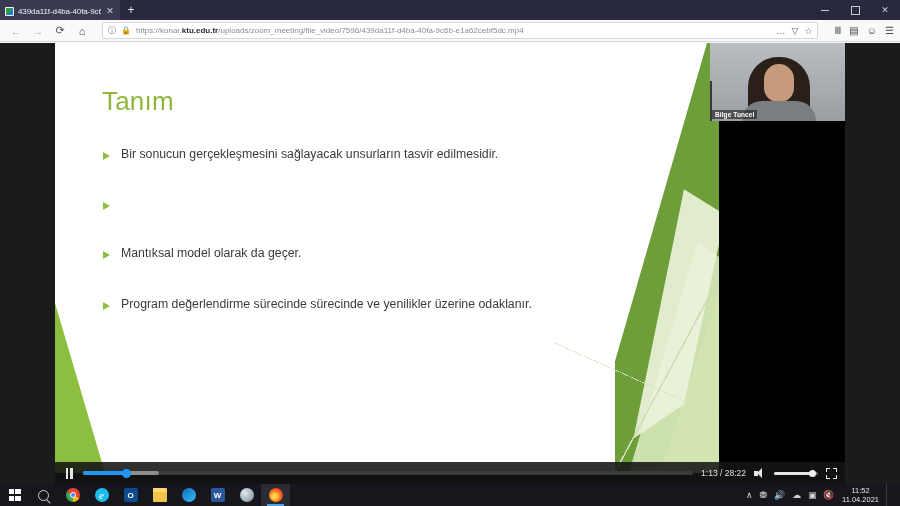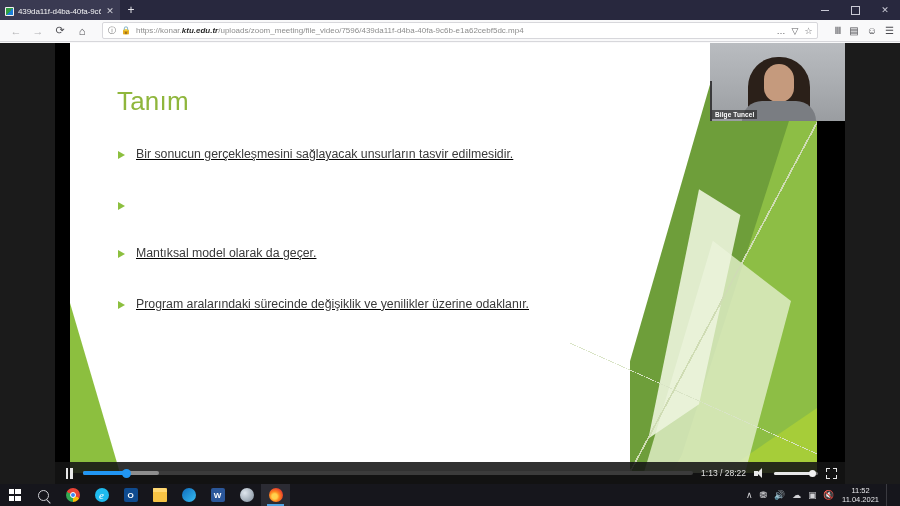--- a/index.html
+++ b/index.html
@@ -54,42 +54,42 @@
             color: #4a4a4f; font-size: 11px; }
   .navbtn.dim { color: #b1b1b3; }
   .urlbar {
     flex: 1 1 auto; height: 17px; margin: 0 6px 0 8px;
     background: #fff; border: 1px solid #d7d7db; border-radius: 2px;
     display: flex; align-items: center; padding: 0 5px; gap: 5px;
   }
   .url-icon { font-size: 8px; color: #737373; line-height: 1; }
   .url-lock { font-size: 8px; color: #12bc00; }
   .url-text { font-size: 8px; color: #8d8d8d; white-space: nowrap; overflow: hidden; }
-  .url-text b { color: #2b2b2b; font-weight: 600; font-style: italic; }
+  .url-text b { color: #2b2b2b; font-weight: 600; }
   .urlbar-actions { display:flex; align-items:center; gap:6px; margin-left:auto; padding-left:6px;}
   .urlbar-actions span { font-size: 9px; color: #5b5b5f; }
   .toolbar-right { display: flex; align-items: center; gap: 8px; padding-left: 8px; }
   .toolbar-right span { font-size: 10px; color: #4a4a4f; }
 
   
   .videopage { position: absolute; left: 0; top: 43px; width: 900px; height: 441px; background: #1b1b1b; }
   .video-stage { position: absolute; left: 55px; top: 0px; width: 790px; height: 441px; background: #000; overflow: hidden; }
 
   
-  .slide { position: absolute; left: 15px; top: 0; width: 747px; height: 430px; background: #ffffff; overflow: hidden; }
+  .slide { position: absolute; left: 0; top: 0; width: 664px; height: 430px; background: #ffffff; overflow: hidden; }
   .slide-deco { position:absolute; inset:0; overflow:hidden; }
   .poly { position: absolute; }
 
   .slide-title {
     position: absolute; left: 47px; top: 43px;
     font-size: 26px; color: #8fb63c; font-weight: 400;
     font-family: "Liberation Sans", sans-serif; letter-spacing: 0.2px;
   }
   .bullets { position: absolute; left: 48px; top: 104px; width: 600px; }
-  .bullet { display: flex; align-items: flex-start; gap: 11px; margin-bottom: 36px; text-decoration: underline; }
+  .bullet { display: flex; align-items: center; gap: 11px; margin-bottom: 36px; }
   .bullet-mark {
     flex: 0 0 auto; margin-top: 4px;
     width: 0; height: 0; border-left: 7px solid #8cbf3f;
     border-top: 4.5px solid transparent; border-bottom: 4.5px solid transparent;
   }
   .bullet-text {
     font-size: 12.3px; color: #3b3b3b; line-height: 1.2;
     font-family: "Liberation Sans", sans-serif; white-space: nowrap;
   }
 
@@ -267,21 +267,21 @@
             </div>
             <div class="bullet">
               <span class="bullet-mark"></span>
             </div>
             <div class="bullet">
               <span class="bullet-mark"></span>
               <span class="bullet-text">Mantıksal model olarak da geçer.</span>
             </div>
             <div class="bullet">
               <span class="bullet-mark"></span>
-              <span class="bullet-text">Program aralarındaki sürecinde değişiklik ve yenilikler üzerine odaklanır.</span>
+              <span class="bullet-text">Program değerlendirme sürecinde sürecinde ve yenilikler üzerine odaklanır.</span>
             </div>
           </div>
         </div>
 
         <div class="webcam">
           <div class="cam-bg"></div>
           <div class="cam-chair"></div>
           <div class="cam-person">
             <div class="cam-hair"></div>
             <div class="cam-face"></div>

